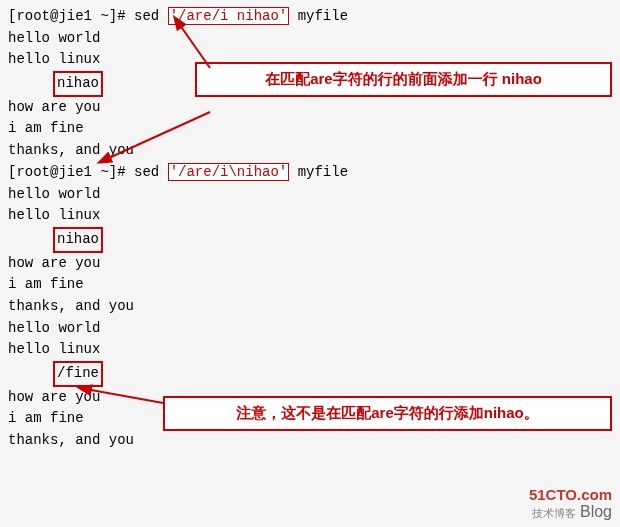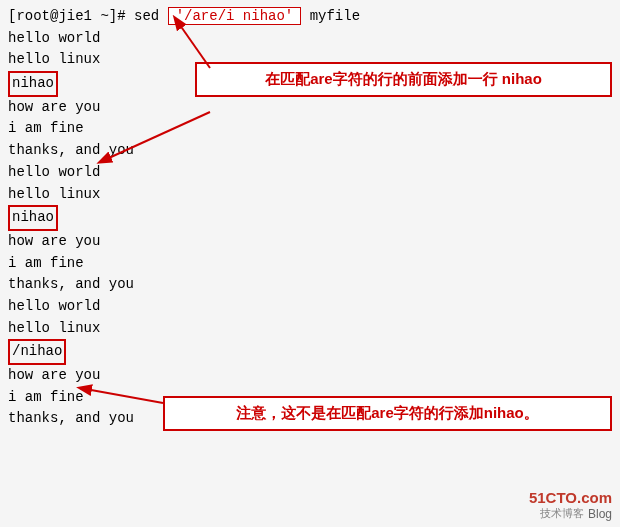--- a/index.html
+++ b/index.html
@@ -18,31 +18,32 @@
       line-height: 1.55;
       color: #000;
     }
     .cmd-line {
       color: #000;
     }
     .highlight-red {
       background: #fff;
       color: #cc0000;
       border: 1px solid #cc0000;
-      padding: 0 7px;
+      padding: 0 1px;
     }
     .output-line {
       color: #000;
       padding-left: 0;
     }
     .nihao-box {
       display: inline-block;
       border: 2px solid #cc0000;
       padding: 0 2px;
       color: #000;
+      margin-left: 45px;
     }
     
     .annotation {
       position: absolute;
       background: #fff;
       border: 2px solid #cc0000;
       color: #cc0000;
       font-family: 'SimHei', 'Microsoft YaHei', sans-serif;
       font-size: 15px;
       font-weight: bold;
@@ -61,21 +62,21 @@
       color: #888;
       margin-top: 24px;
     }
     .watermark .site {
       color: #c0392b;
       font-size: 15px;
       font-weight: bold;
     }
     .watermark .blog {
       color: #666;
-      font-size: 12px;
+      font-size: 16px;
     }
     .watermark .sub {
       color: #888;
       font-size: 11px;
     }
   </style>
 </head>
 <body>
 
 <div class="terminal">
@@ -83,30 +84,33 @@
   <div class="cmd-line">
     <span>[root@jie1 ~]# sed </span><span class="highlight-red">'/are/i nihao'</span><span> myfile</span>
   </div>
   <div class="output-line">hello world</div>
   <div class="output-line">hello linux</div>
   <div class="output-line"><span class="nihao-box">nihao</span></div>
   <div class="output-line">how are you</div>
   <div class="output-line">i am fine</div>
   <div class="output-line">thanks, and you</div>
 
+  <div class="cmd-line">
+    <span>[root@jie1 ~]# sed </span><span class="highlight-red">'/are/i\nihao'</span><span> myfile</span>
+  </div>
   <div class="output-line">hello world</div>
   <div class="output-line">hello linux</div>
   <div class="output-line"><span class="nihao-box">nihao</span></div>
   <div class="output-line">how are you</div>
   <div class="output-line">i am fine</div>
   <div class="output-line">thanks, and you</div>
 
   <div class="output-line">hello world</div>
   <div class="output-line">hello linux</div>
-  <div class="output-line"><span class="nihao-box">/nihao</span></div>
+  <div class="output-line"><span class="nihao-box">/fine</span></div>
   <div class="output-line">how are you</div>
   <div class="output-line">i am fine</div>
   <div class="output-line">thanks, and you</div>
 
 </div>
 
 <div class="annotation" style="top: 62px; right: 8px; left: 195px;">
   在匹配are字符的行的前面添加一行 nihao
 </div>
 

